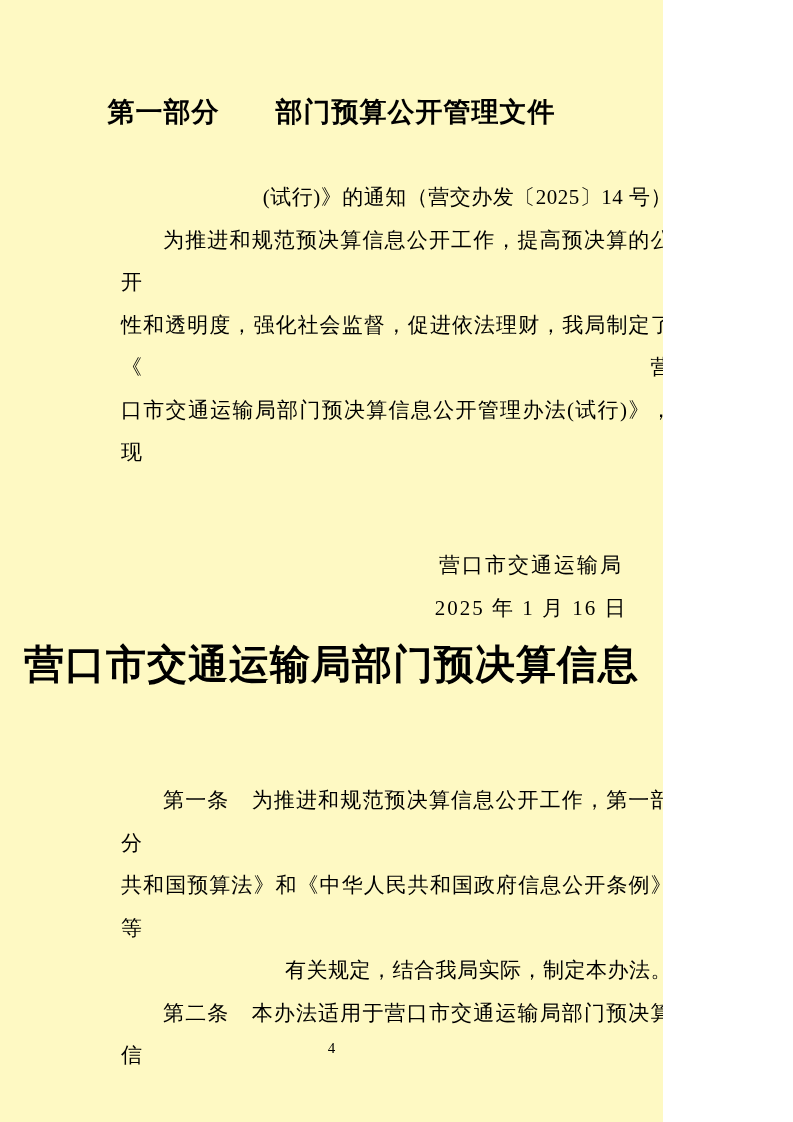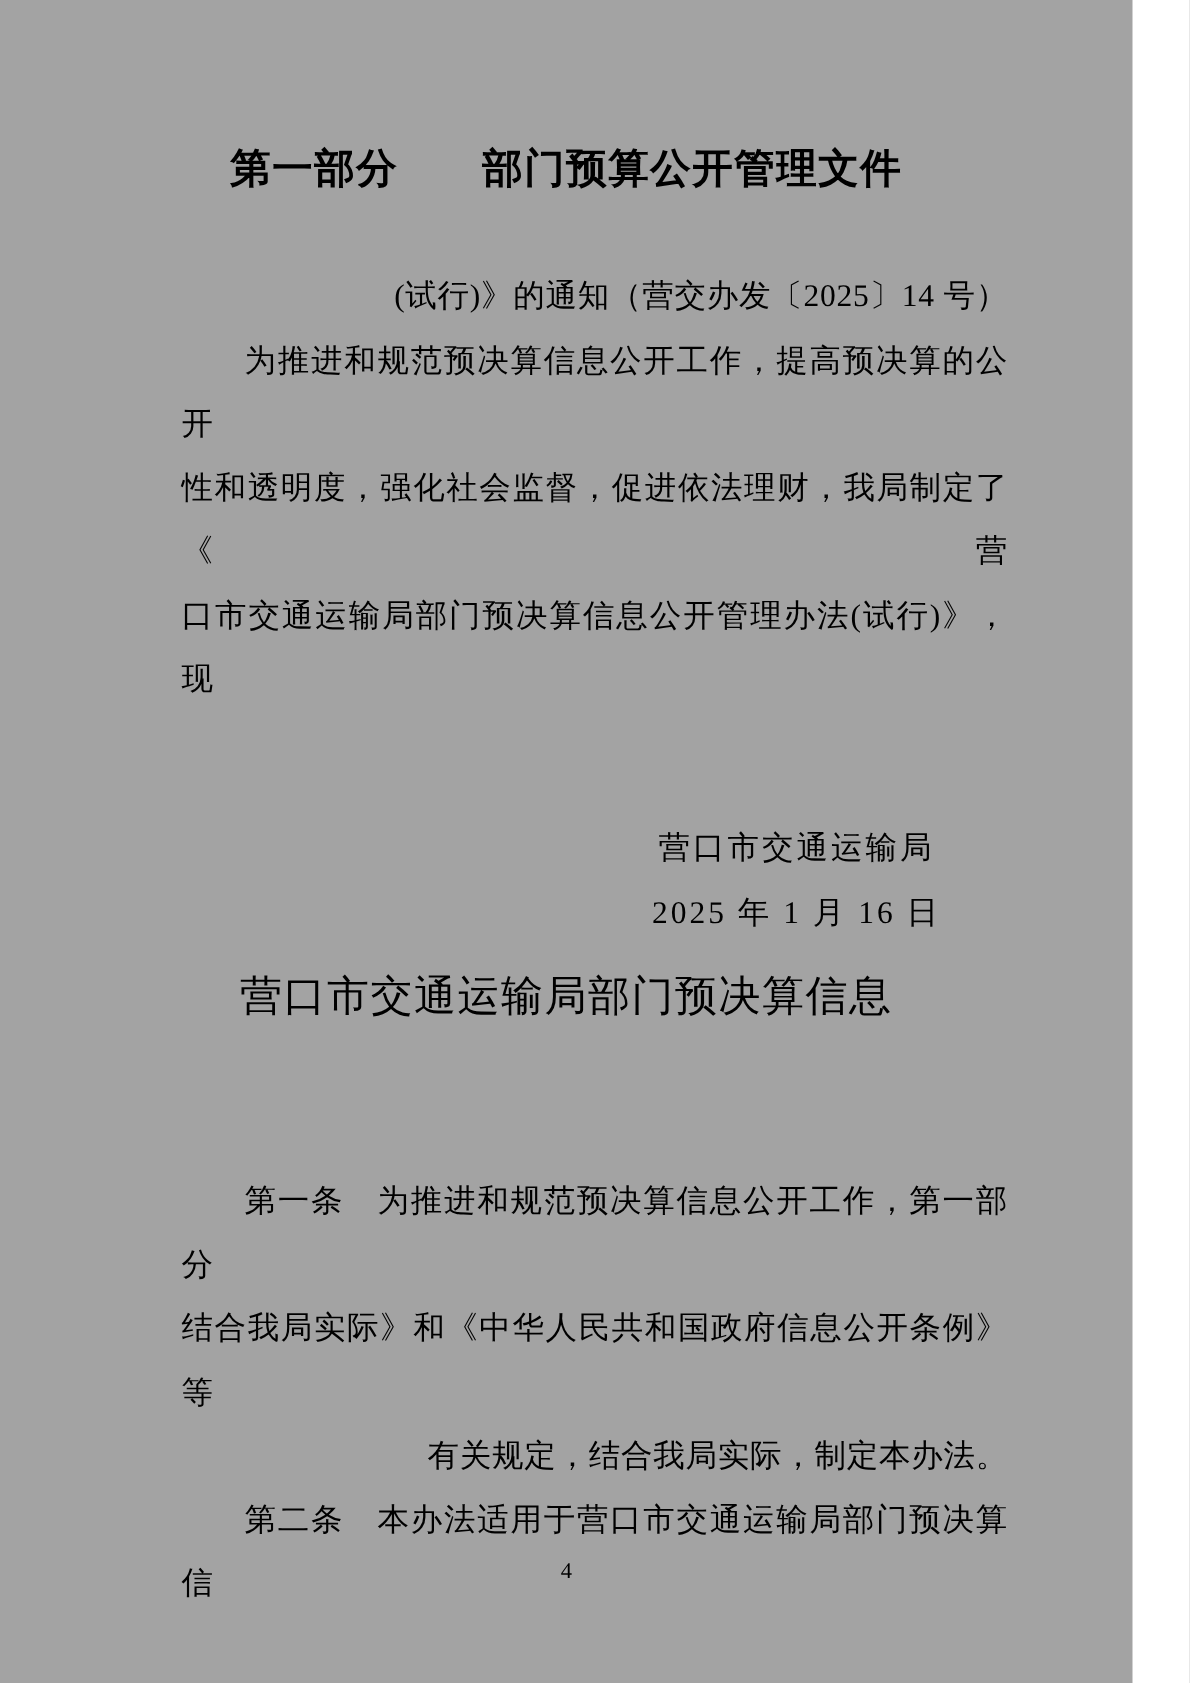--- a/index.html
+++ b/index.html
@@ -2,23 +2,23 @@
 <html><head>
 <meta charset="utf-8">
 <style>
   html, body {
     margin: 0;
     padding: 0;
     background: #ffffff;
   }
   .page {
     position: relative;
-    width: 755px;
+    width: 663px;
     height: 1122px;
-    background: #a3a3a3;
+    background: #fef9c3;
     color: #000000;
     font-family: "Liberation Serif", "DejaVu Serif", serif;
     overflow: hidden;
   }
   
   .section-title {
     position: absolute;
     top: 92px;
     left: 0;
     width: 100%;
@@ -59,22 +59,22 @@
     text-align: center;
     letter-spacing: 2px;
   }
   
   .measure-title {
     position: absolute;
     top: 641px;
     left: 0;
     width: 100%;
     text-align: center;
-    font-size: 28px;
-    font-weight: normal;
+    font-size: 40px;
+    font-weight: bold;
     line-height: 47px;
     letter-spacing: 1px;
   }
   
   .page-number {
     position: absolute;
     top: 1038px;
     left: 0;
     width: 100%;
     text-align: center;
@@ -100,21 +100,21 @@
     <div class="line">营口市交通运输局</div>
     <div class="line">2025 年 1 月 16 日</div>
   </div>
 
   <div class="measure-title">
     <div>营口市交通运输局部门预决算信息</div>
   </div>
 
   <div class="text-block" style="top:779px;">
     <div class="line full indent">第一条　为推进和规范预决算信息公开工作，第一部分</div>
-    <div class="line full">结合我局实际》和《中华人民共和国政府信息公开条例》等</div>
+    <div class="line full">共和国预算法》和《中华人民共和国政府信息公开条例》等</div>
     <div class="line">有关规定，结合我局实际，制定本办法。</div>
     <div class="line full indent">第二条　本办法适用于营口市交通运输局部门预决算信</div>
 
   </div>
 
   <div class="page-number">4</div>
 
 </div>
 
 </body></html>

